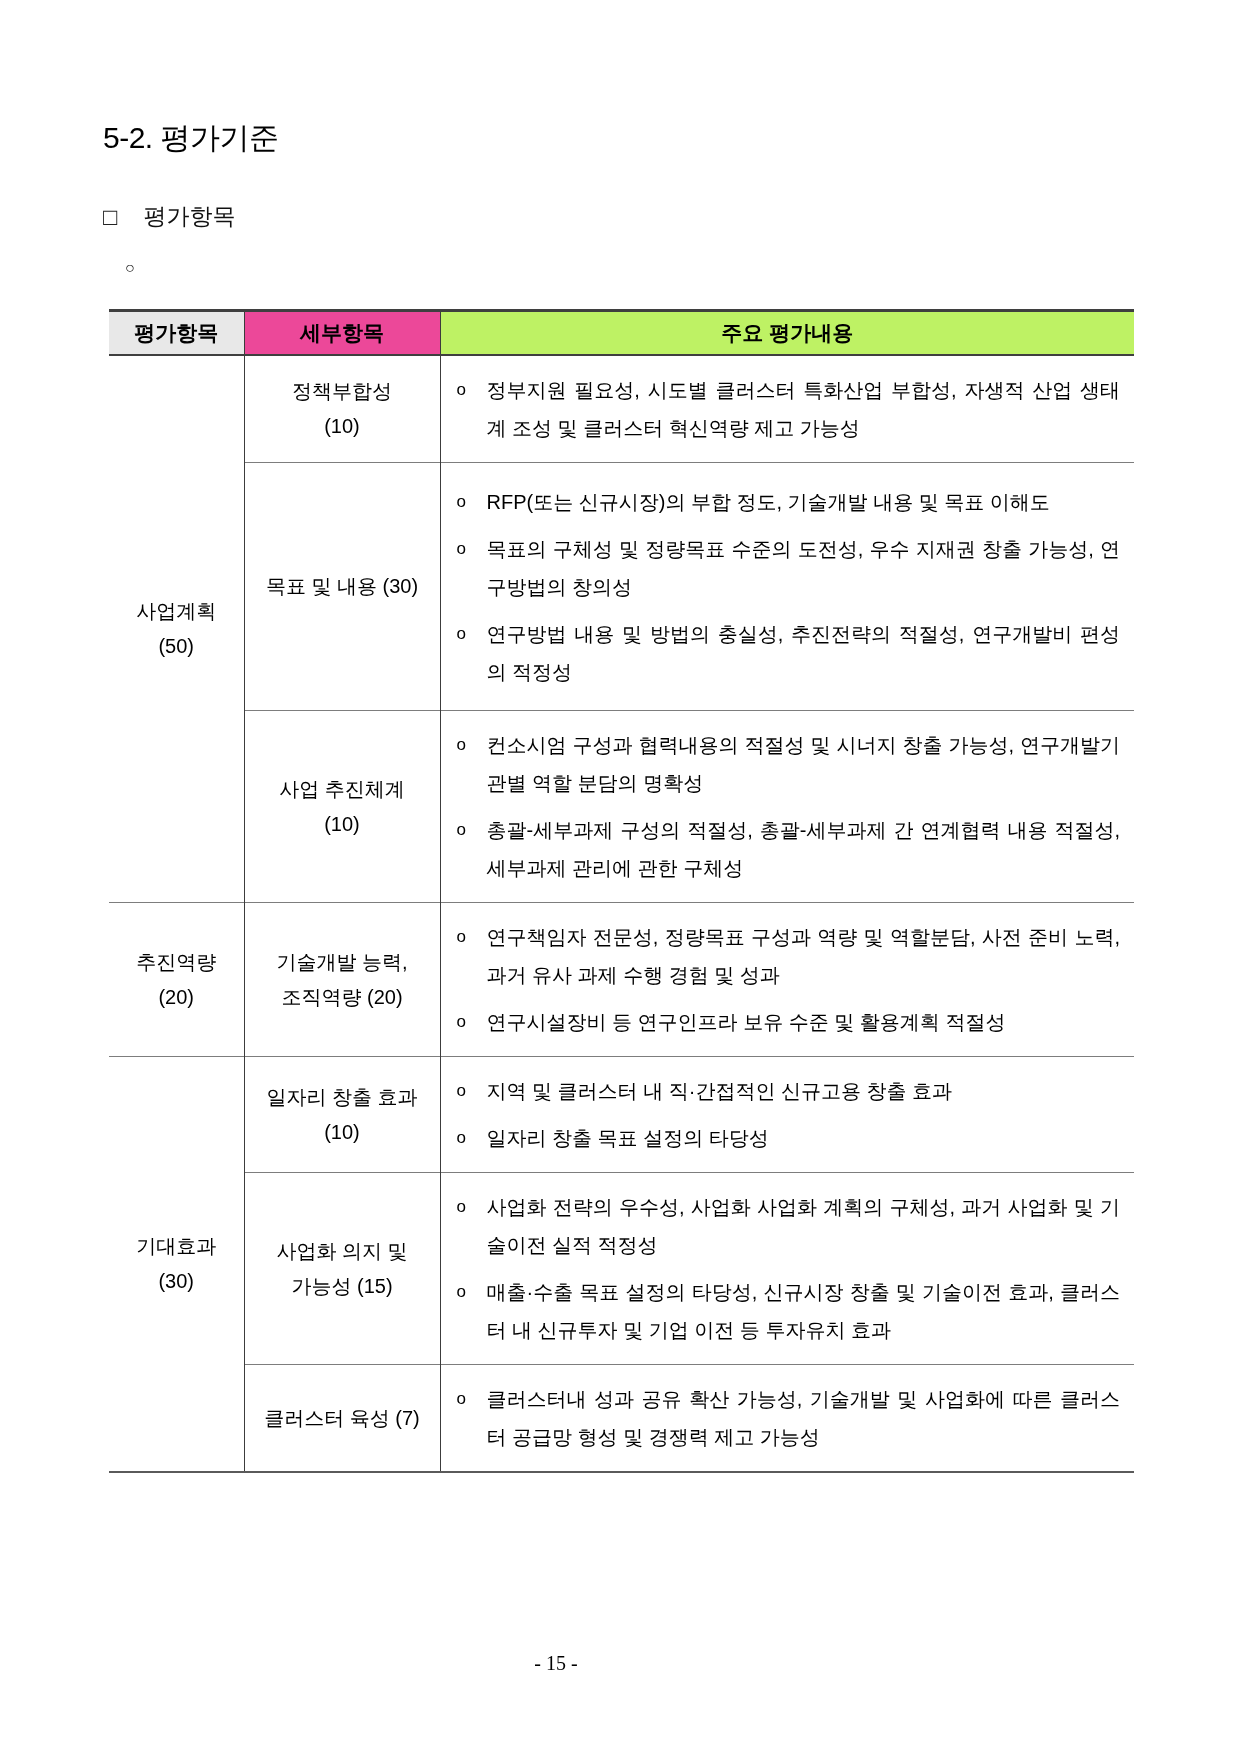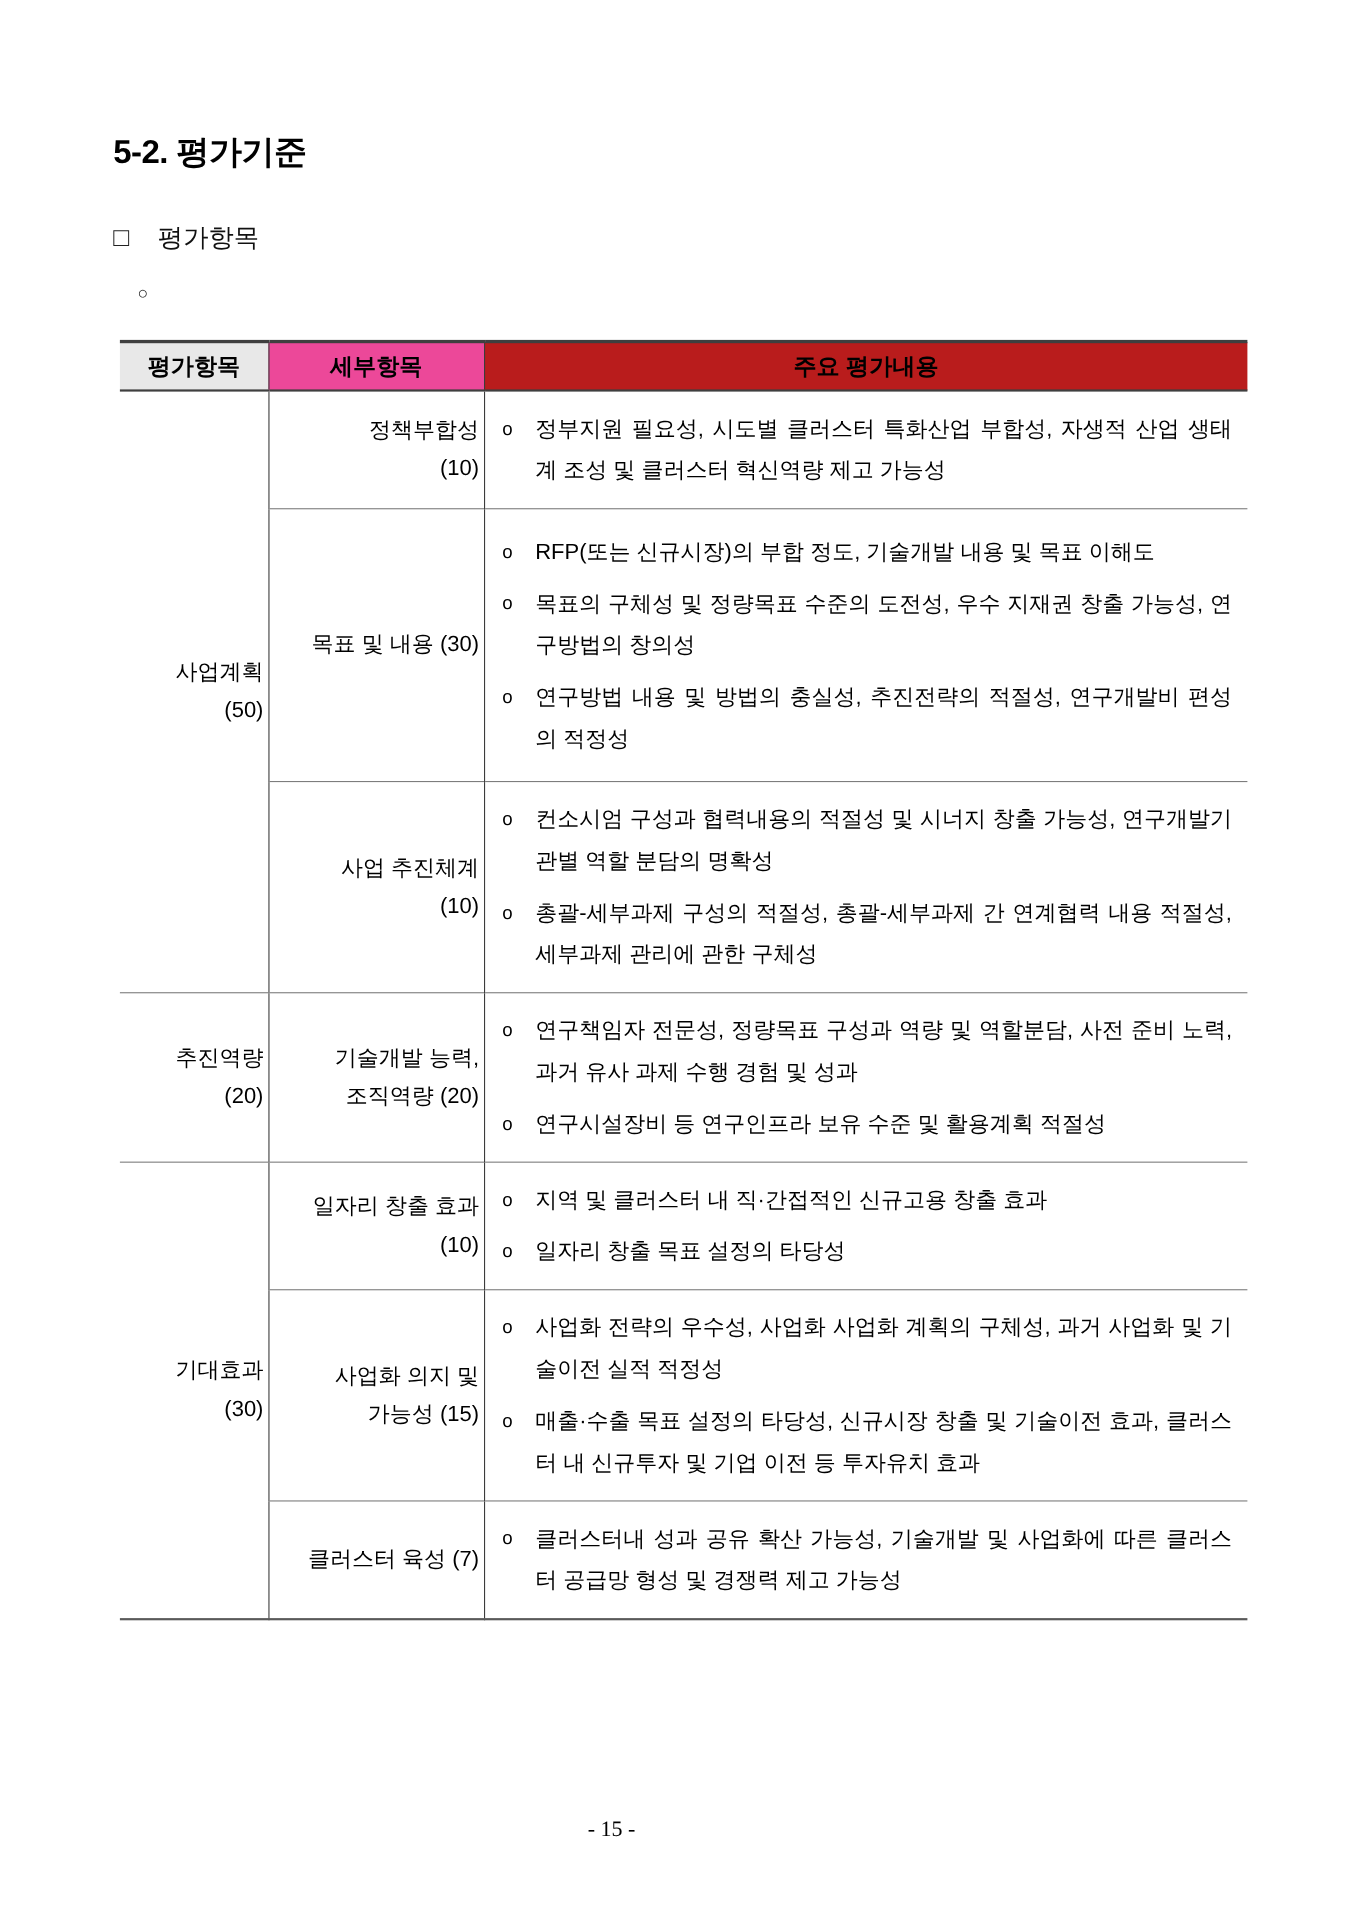--- a/index.html
+++ b/index.html
@@ -3,21 +3,21 @@
 <meta charset="utf-8">
 <style>
   html,body{margin:0;padding:0;}
   body{
     width:1240px;height:1753px;position:relative;background:#ffffff;
     font-family:"Liberation Sans","DejaVu Sans",sans-serif;color:#111;
     overflow:hidden;
   }
   .doc{position:absolute;left:103px;top:118px;width:1034px;}
   .page-title{
-    font-size:30px;font-weight:bold;letter-spacing:-0.5px;margin:0 0 0 0;
+    font-size:30px;font-weight:normal;letter-spacing:-0.5px;margin:0 0 0 0;
     color:#000;
   }
   .section-line{
     margin-top:42px;font-size:23px;display:flex;align-items:center;
   }
   .section-line .sq{font-size:24px;margin-right:26px;line-height:1;color:#222;}
   .subsection-line{
     margin-top:28px;margin-left:22px;font-size:22px;display:flex;align-items:center;
   }
   .subsection-line .circ{font-size:16px;margin-right:13px;line-height:1;color:#222;}
@@ -27,21 +27,21 @@
   }
   table.criteria th{
     border-top:3px solid #3f3f3f;border-bottom:2px solid #3f3f3f;
     font-size:21px;font-weight:bold;text-align:center;padding:7px 2px;color:#000;
   }
   table.criteria td{
     border-top:1px solid #7d7d7d;font-size:20px;vertical-align:middle;
   }
   table.criteria th + th, table.criteria td.vline{border-left:1.6px solid #3c3c3c;}
   td.cat, td.sub{
-    text-align:right;line-height:1.75;padding:8px 4px;color:#000;
+    text-align:center;line-height:1.75;padding:8px 4px;color:#000;
   }
   td.content{padding:6px 14px 6px 16px;}
   .bullet{
     display:flex;margin:9px 0;line-height:38px;text-align:justify;color:#000;
   }
   .bullet .marker{flex:0 0 auto;width:30px;font-size:17px;line-height:38px;}
   .bullet .btext{flex:1 1 auto;}
   .page-number{
     position:absolute;left:0;width:1112px;top:1652px;text-align:center;
     font-family:"Liberation Serif","DejaVu Serif",serif;font-size:20px;color:#000;
@@ -65,21 +65,21 @@
   <table class="criteria">
     <colgroup>
       <col style="width:135px">
       <col style="width:196px">
       <col style="width:694px">
     </colgroup>
     <thead>
       <tr>
         <th style="background: rgb(232, 232, 232);">평가항목</th>
         <th style="background: #ec4899;">세부항목</th>
-        <th style="background: #b91c1c;">주요 평가내용</th>
+        <th style="background: #bef264;">주요 평가내용</th>
       </tr>
     </thead>
     <tbody>
         <tr>
           <td class="cat" rowspan="3">사업계획<br>(50)</td>
           <td class="sub vline">정책부합성<br>(10)</td>
           <td class="content vline" style="height: 88px;">
             <div class="bullet">
               <span class="marker">o</span>
               <span class="btext">정부지원 필요성, 시도별 클러스터 특화산업 부합성, 자생적 산업 생태계 조성 및 클러스터 혁신역량 제고 가능성</span>

